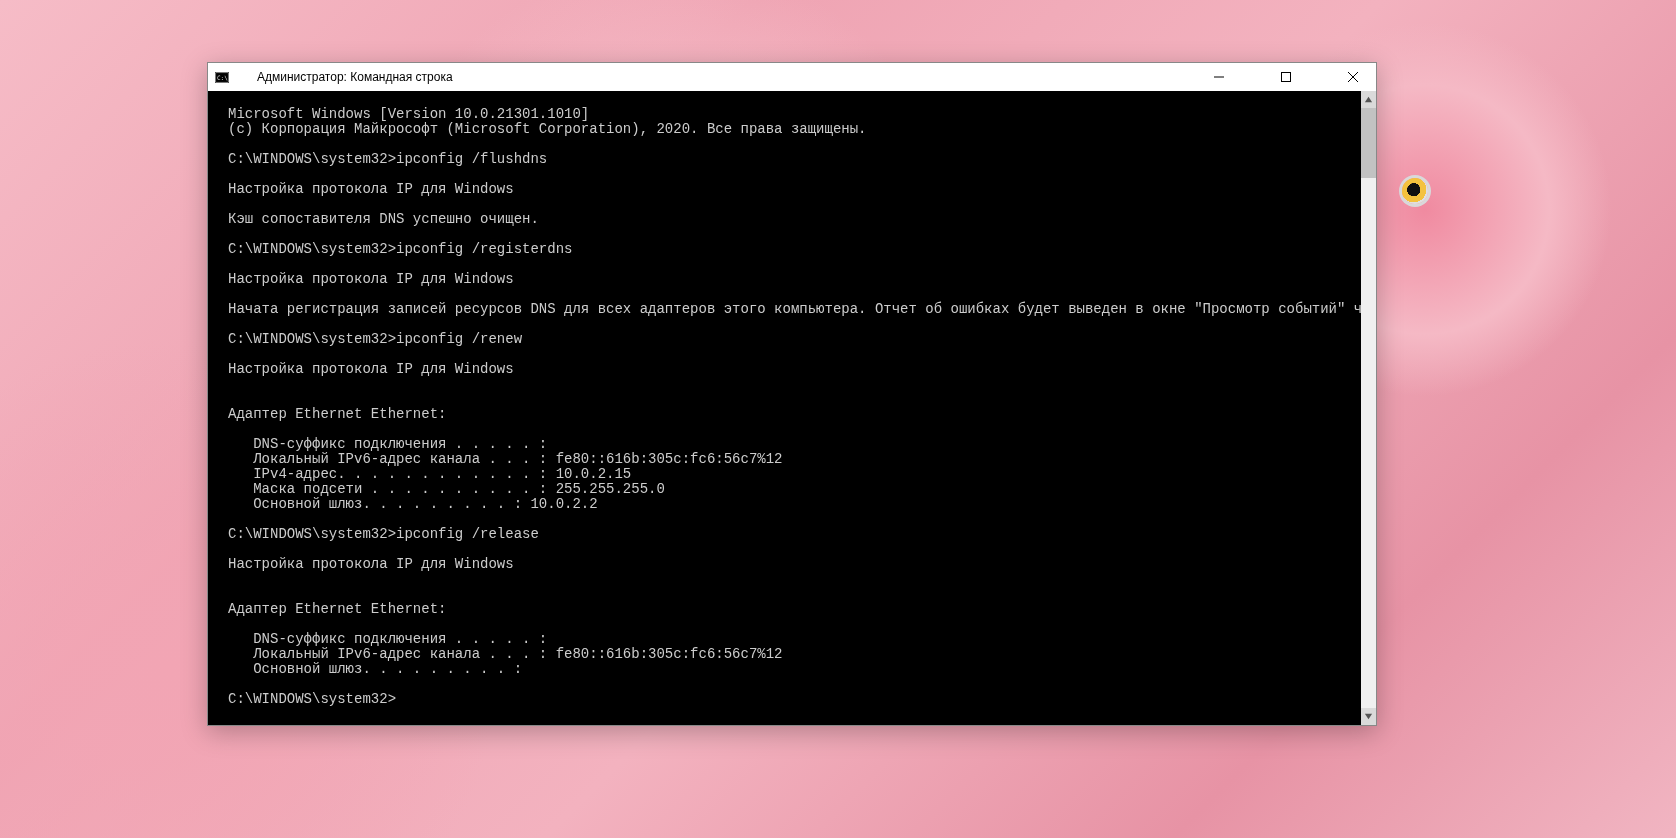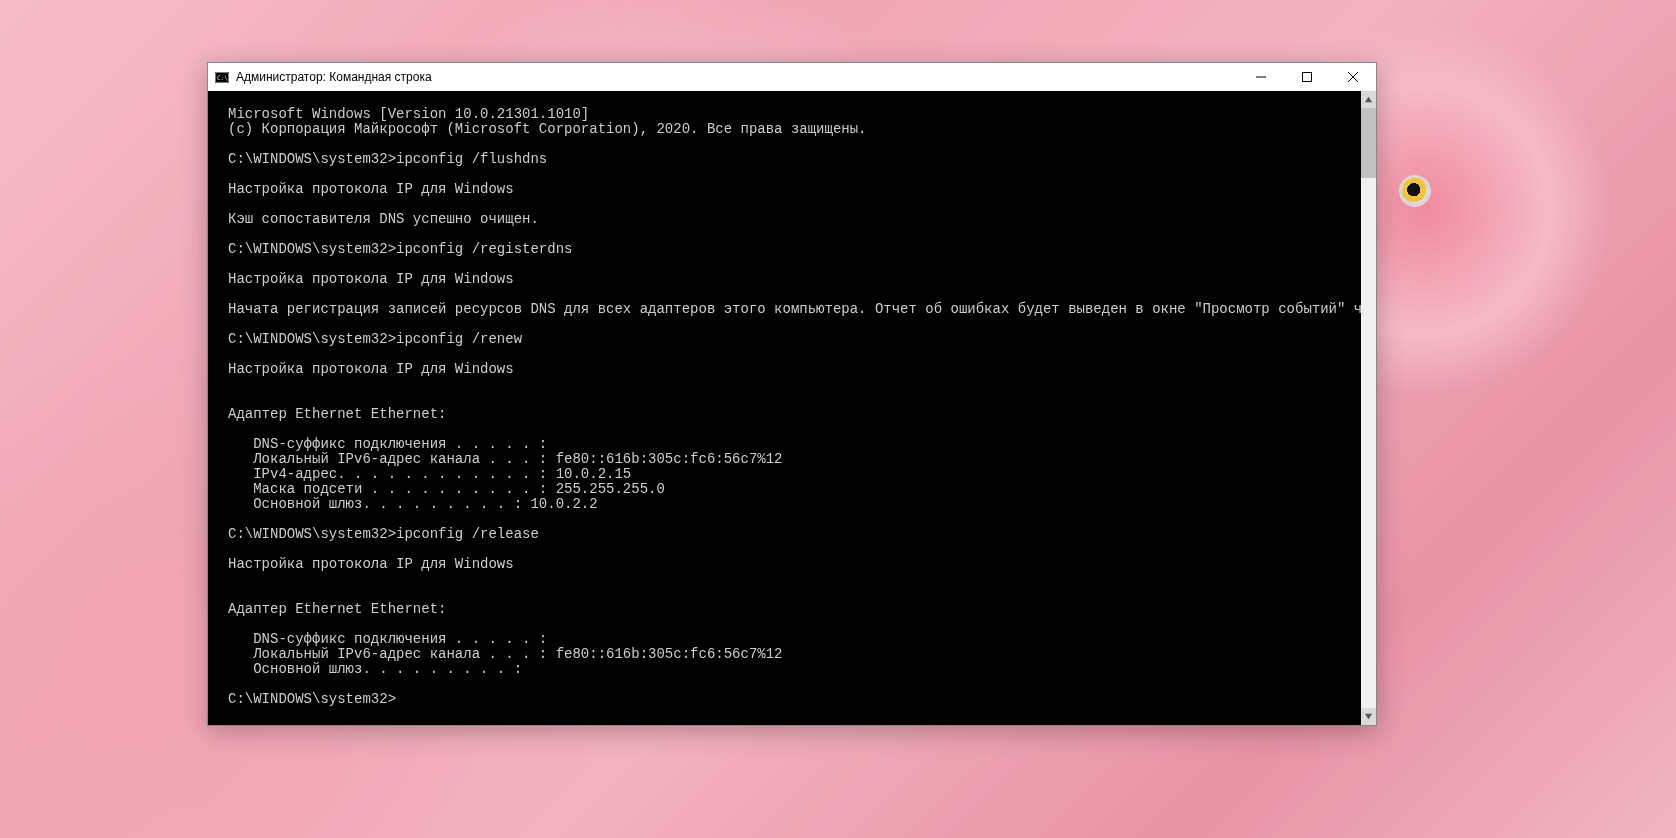--- a/index.html
+++ b/index.html
@@ -43,20 +43,21 @@
     flex-direction: column;
   }
   .titlebar {
     height: 28px;
     background: #ffffff;
     display: flex;
     align-items: center;
     font-size: 12px;
     color: #000;
     user-select: none;
+    gap: 21px;
   }
   .titlebar-icon {
     width: 16px;
     height: 16px;
     margin: 0 6px 0 6px;
     display: flex;
     align-items: center;
     justify-content: center;
   }
   .titlebar-icon svg { width: 14px; height: 11px; }

